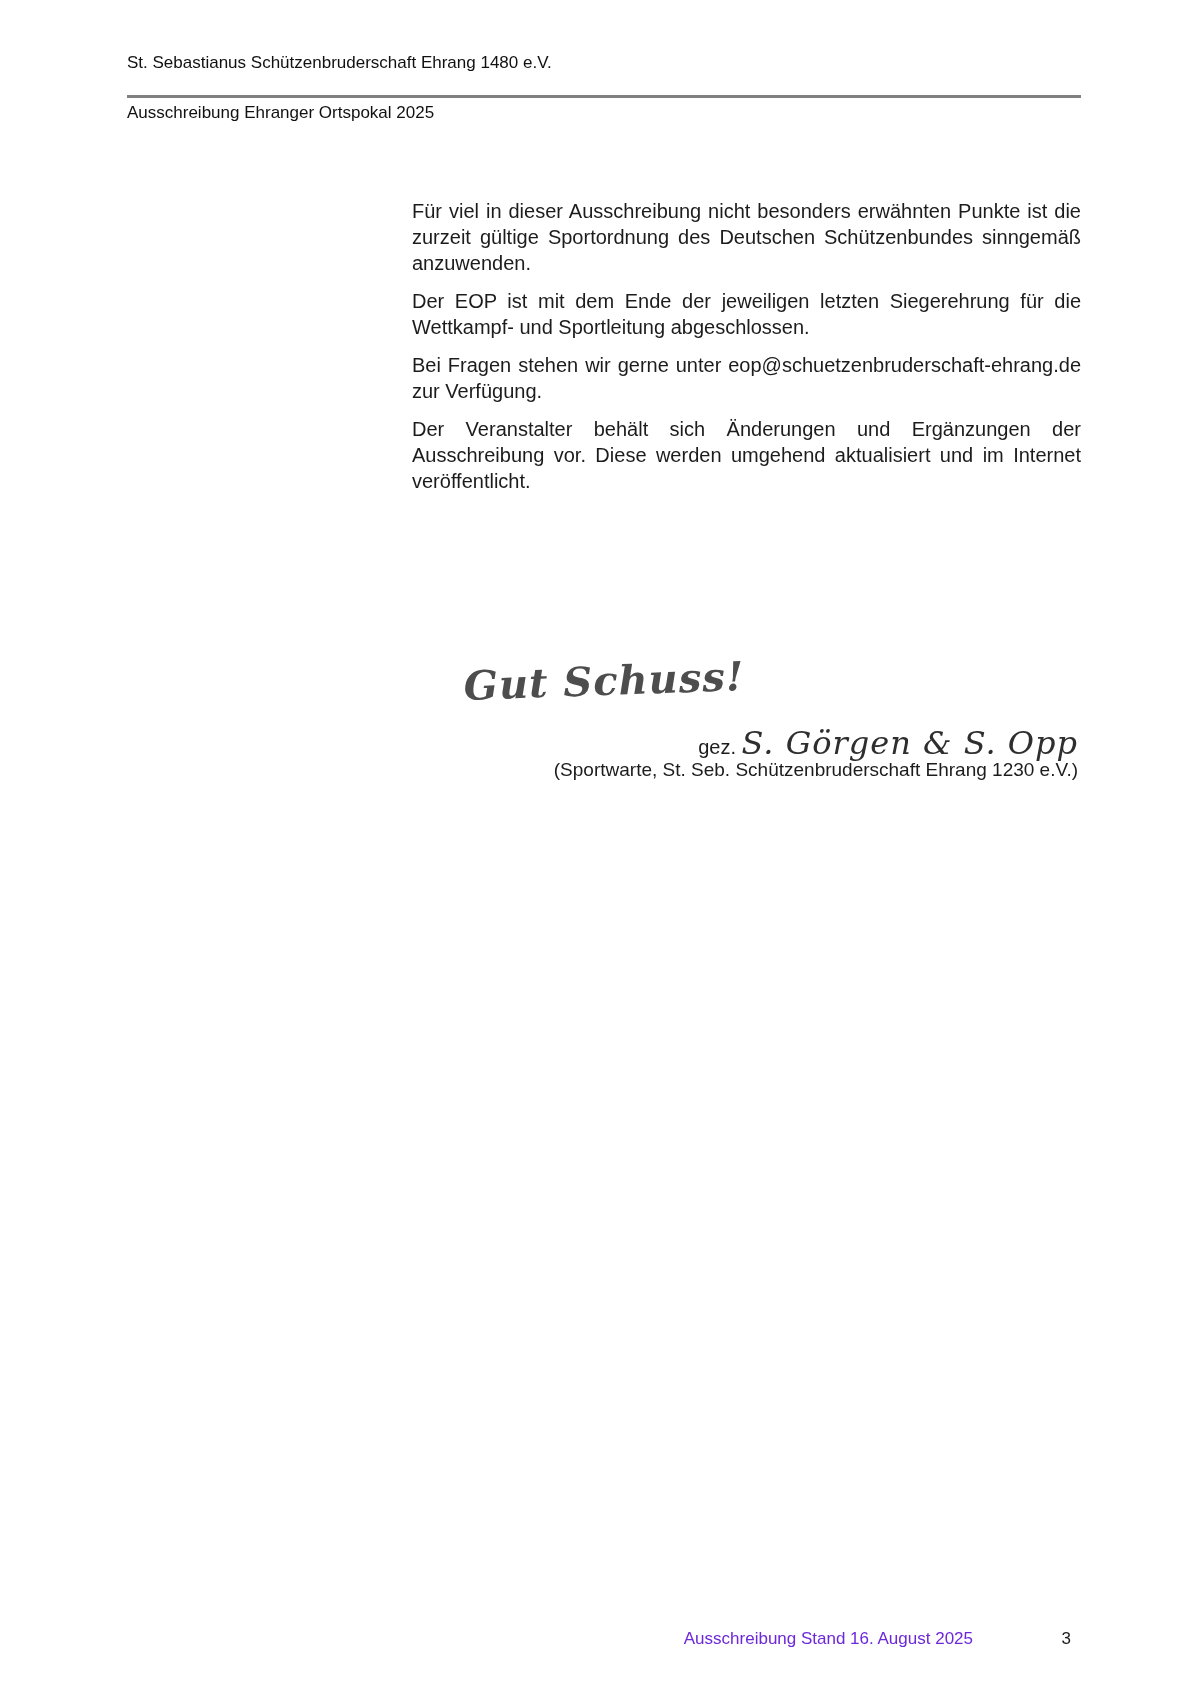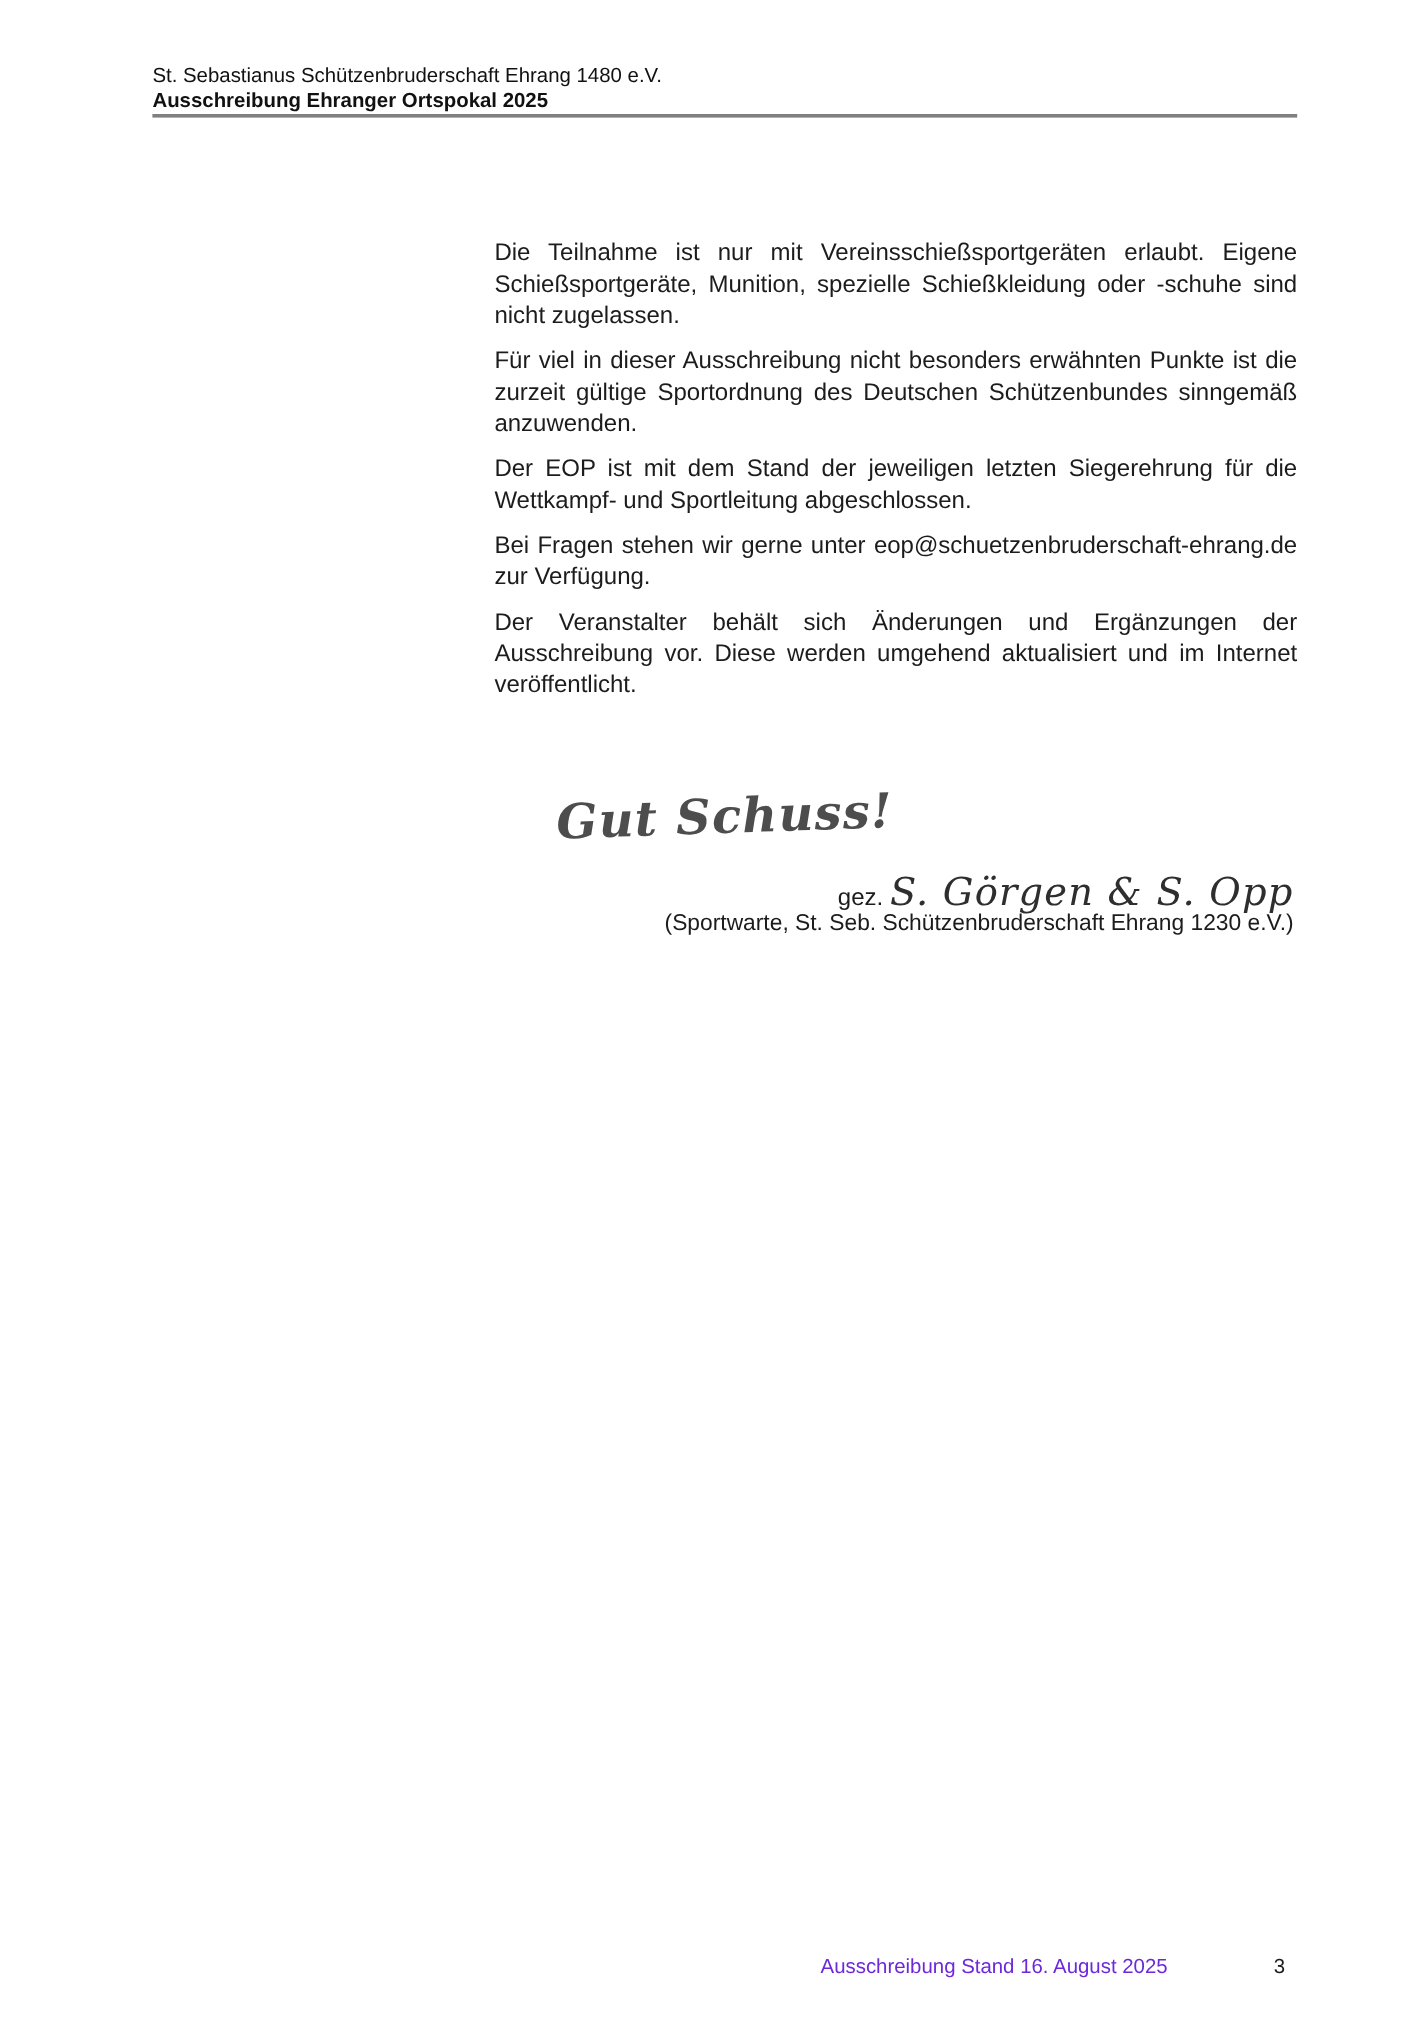--- a/index.html
+++ b/index.html
@@ -18,21 +18,21 @@
   .page-header {
     position: absolute;
     left: 127px;
     top: 52px;
     width: 954px;
     font-size: 17px;
     line-height: 21px;
     color: #111111;
   }
   .page-header .org-line { font-weight: 400; }
-  .page-header .doc-title { font-weight: 700; }
+  .page-header .doc-title { font-weight: 400; margin-top: 29px; }
   .header-rule {
     position: absolute;
     left: 127px;
     top: 95px;
     width: 954px;
     height: 3px;
     background: #808080;
   }
   
   .body-block {
@@ -126,23 +126,22 @@
 
 <div class="page">
 
   <div class="page-header">
     <div class="org-line">St. Sebastianus Schützenbruderschaft Ehrang 1480 e.V.</div>
     <div class="doc-title">Ausschreibung Ehranger Ortspokal 2025</div>
   </div>
   <div class="header-rule"></div>
 
   <div class="body-block">
-    <div class="para">Die Teilnahme ist nur mit Vereinsschießsportgeräten erlaubt. Eigene Schießsportgeräte, Munition, spezielle Schießkleidung oder -schuhe sind nicht zugelassen.</div>
     <div class="para">Für viel in dieser Ausschreibung nicht besonders erwähnten Punkte ist die zurzeit gültige Sportordnung des Deutschen Schützenbundes sinngemäß anzuwenden.</div>
-    <div class="para">Der EOP ist mit dem Stand der jeweiligen letzten Siegerehrung für die Wettkampf- und Sportleitung abgeschlossen.</div>
+    <div class="para">Der EOP ist mit dem Ende der jeweiligen letzten Siegerehrung für die Wettkampf- und Sportleitung abgeschlossen.</div>
     <div class="para">Bei Fragen stehen wir gerne unter eop@schuetzenbruderschaft-ehrang.de zur Verfügung.</div>
     <div class="para">Der Veranstalter behält sich Änderungen und Ergänzungen der Ausschreibung vor. Diese werden umgehend aktualisiert und im Internet veröffentlicht.</div>
   </div>
 
 
   <div class="slogan">Gut Schuss!</div>
 
   <div class="sig-line">
     <span class="sig-prefix">gez. </span><span class="sig-names">S. Görgen &amp; S. Opp</span>
   </div>

